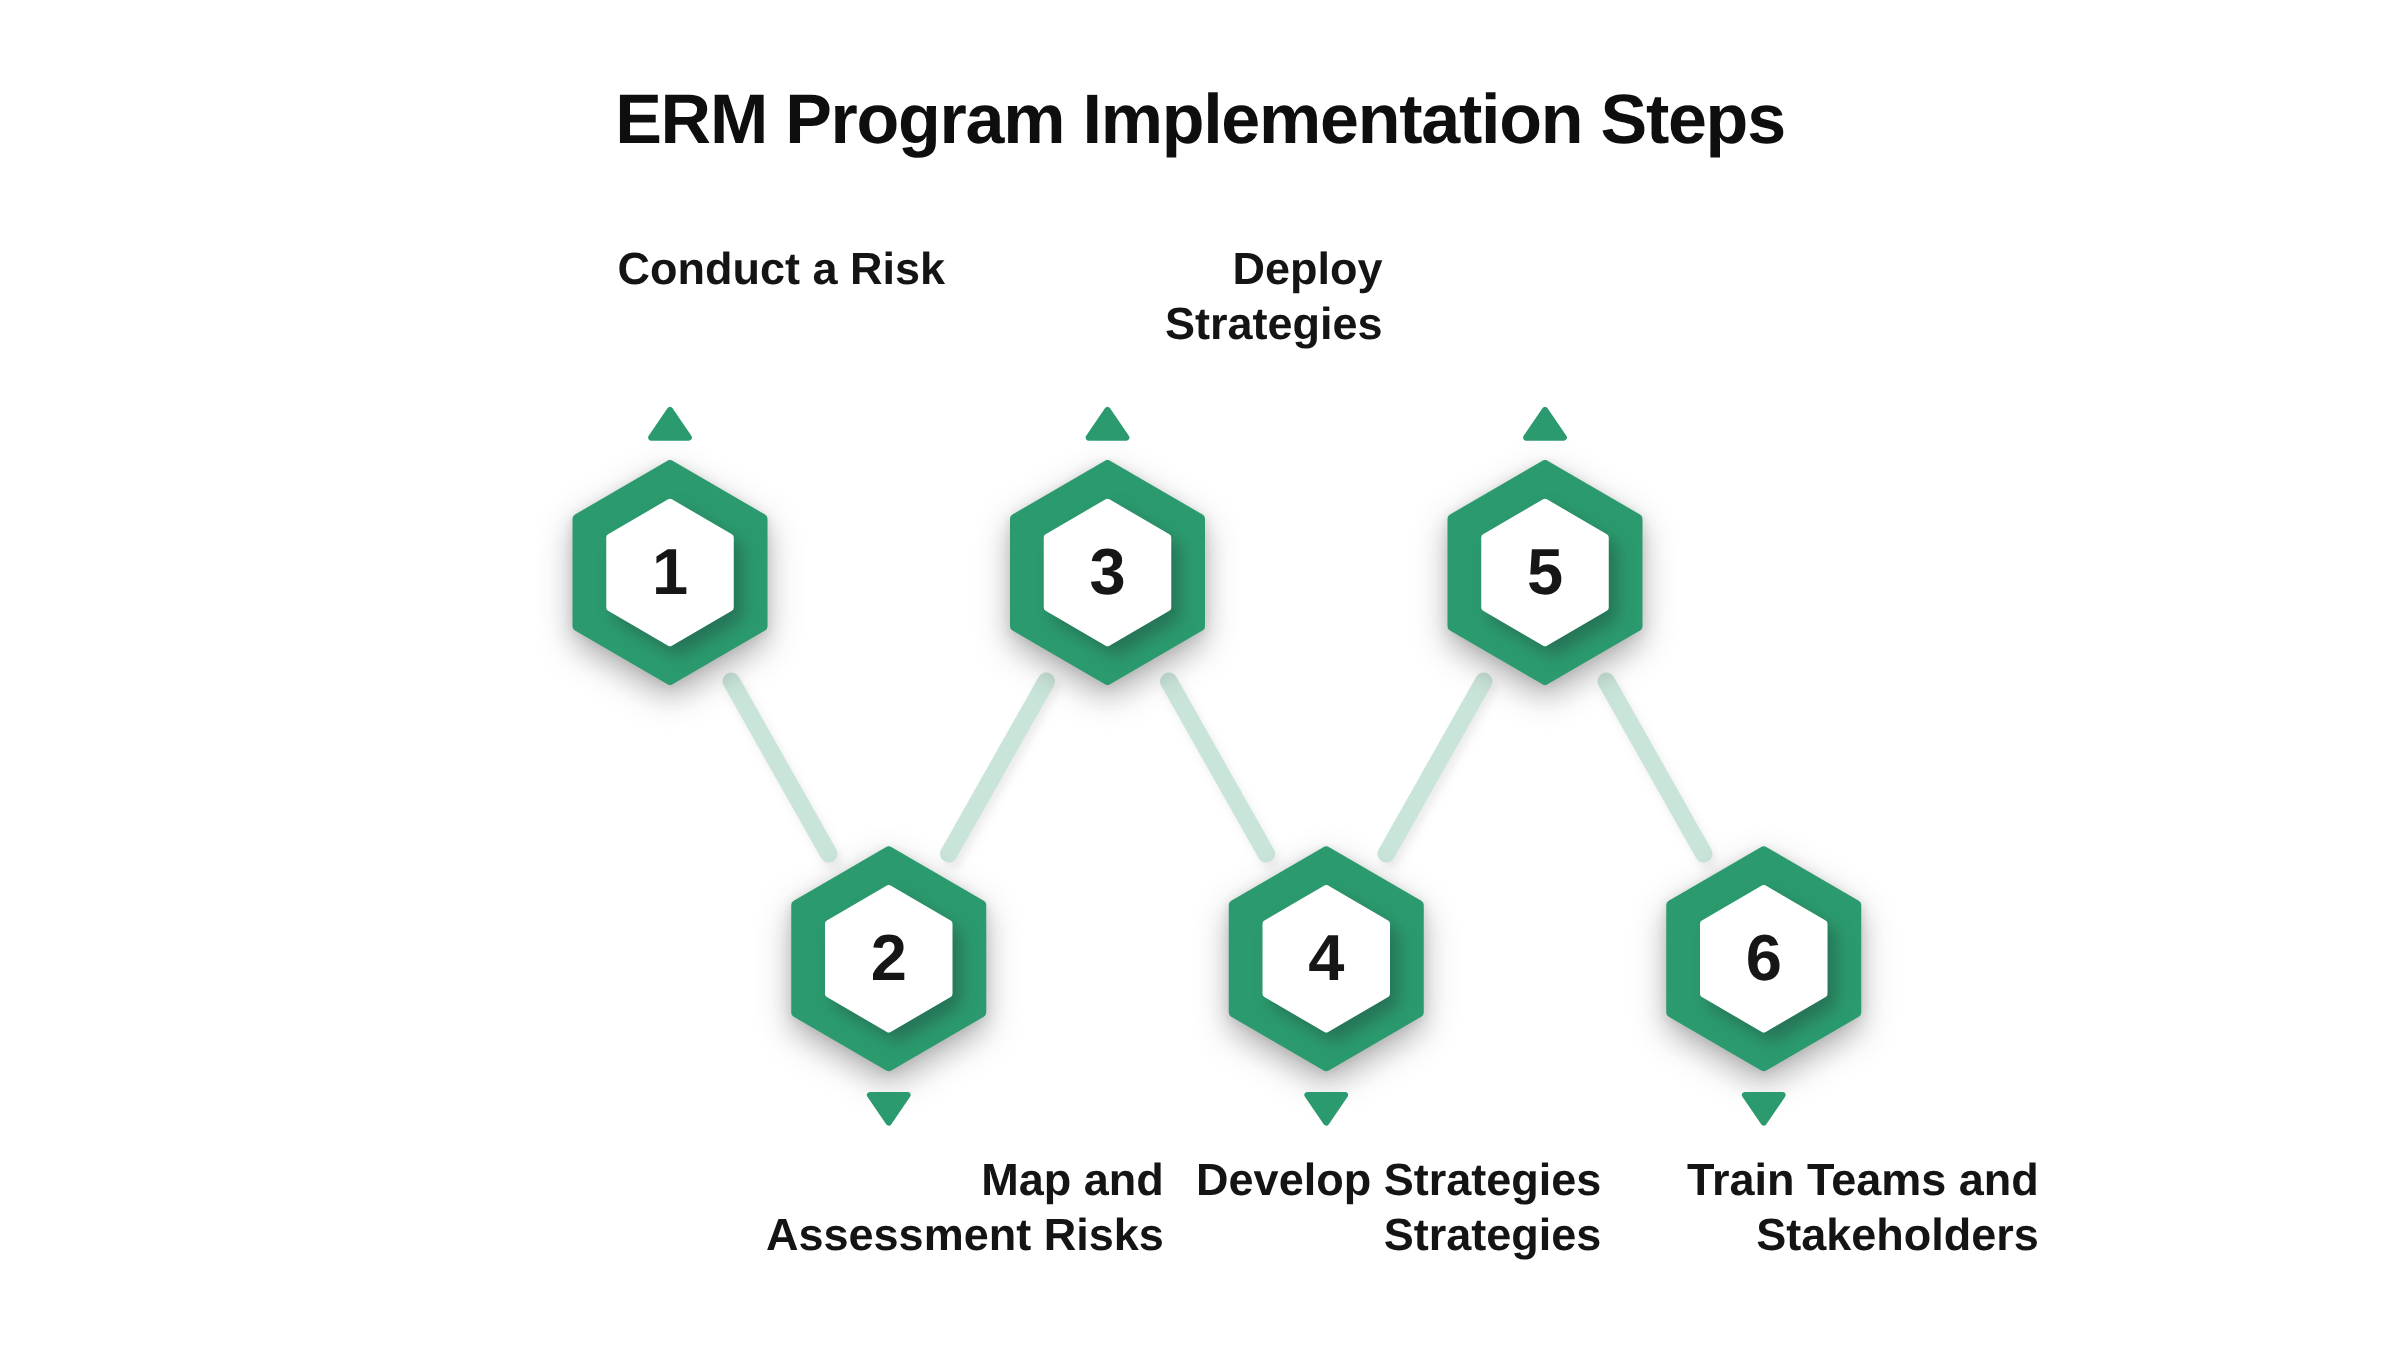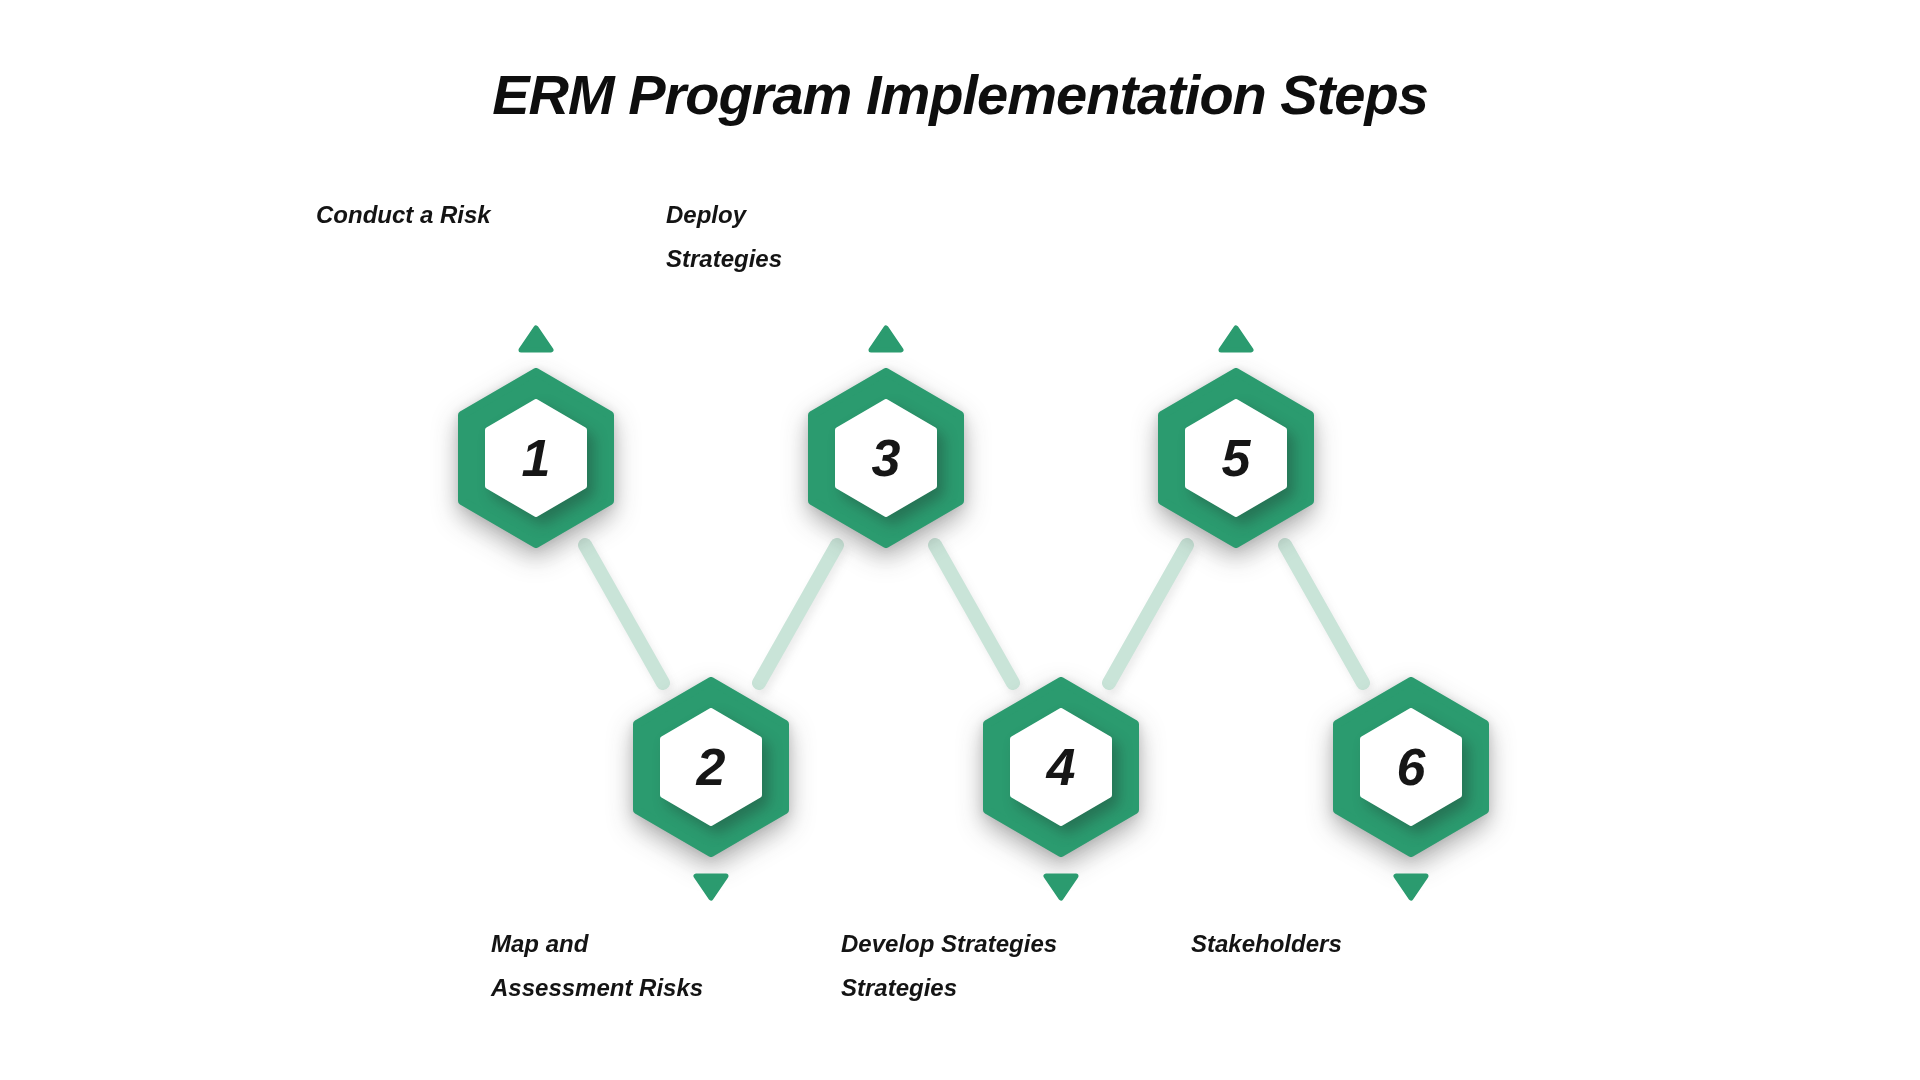--- a/index.html
+++ b/index.html
@@ -5,39 +5,39 @@
   :root{
     --accent-green:#2b9b6f;
     --connector-green:#c9e4d8;
     --text-dark:#141414;
     --background:#ffffff;
   }
   *{margin:0;padding:0;box-sizing:border-box;}
   html,body{width:1920px;height:1080px;overflow:hidden;background:var(--background);}
   body{font-family:"Liberation Sans","DejaVu Sans",sans-serif;position:relative;}
 
-  .canvas{position:absolute;left:0;top:0;width:1812px;height:1080px;background:var(--background);font-style:italic;}
+  .canvas{position:absolute;left:0;top:0;width:1812px;height:1080px;background:var(--background);}
 
   .title{
     position:absolute;left:0;top:62px;width:1920px;
     text-align:center;font-size:56px;font-weight:bold;line-height:66px;
     letter-spacing:-1px;color:#0e0e0e;
   }
 
   .connectors{position:absolute;left:0;top:0;width:1920px;height:1080px;overflow:visible;}
   .connector{
     stroke:var(--connector-green);stroke-width:14;stroke-linecap:round;
     filter:drop-shadow(3px 5px 4px rgba(60,60,60,0.10));
   }
 
   .step{position:absolute;top:0;width:0;height:1080px;}
 
   .label{
-    position:absolute;left:-220px;width:440px;text-align:left;
-    font-size:24px;font-weight:bold;line-height:44px;color:var(--text-dark);
+    position:absolute;left:-220px;width:440px;text-align:right;
+    font-size:36px;font-weight:bold;line-height:44px;color:var(--text-dark);
   }
   .step.top .label{top:193px;}
   .step.bottom .label{top:922px;}
   .label .line{display:block;}
 
   .marker{position:absolute;left:-18px;width:36px;height:30px;overflow:visible;}
   .step.top .marker{top:324px;}
   .step.bottom .marker{top:872px;}
   .marker polygon{
     fill:var(--accent-green);stroke:var(--accent-green);
@@ -156,17 +156,18 @@
   <div class="step bottom" style="left:1411px">
     <svg class="hex" viewBox="-120 -120 240 240">
       <polygon class="hex-outer" points="0,-86 74,-43 74,43 0,86 -74,43 -74,-43"></polygon>
       <polygon class="hex-inner" points="0,-56 48,-28 48,28 0,56 -48,28 -48,-28"></polygon>
     </svg>
     <div class="num">6</div>
     <svg class="marker" viewBox="0 0 36 30">
         <polygon points="3,4 33,4 18,26"></polygon>
       </svg>
     <div class="label">
+      <span class="line">Train Teams and</span>
       <span class="line">Stakeholders</span>
     </div>
   </div>
 
 </div>
 
 </body></html>

